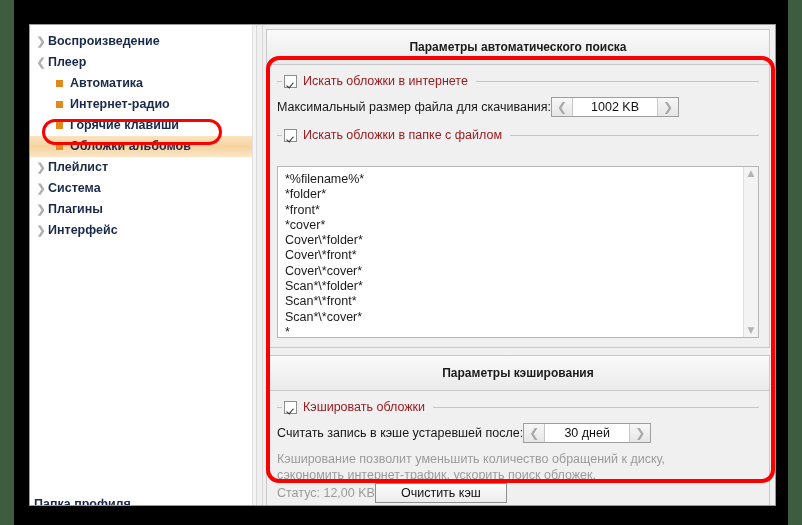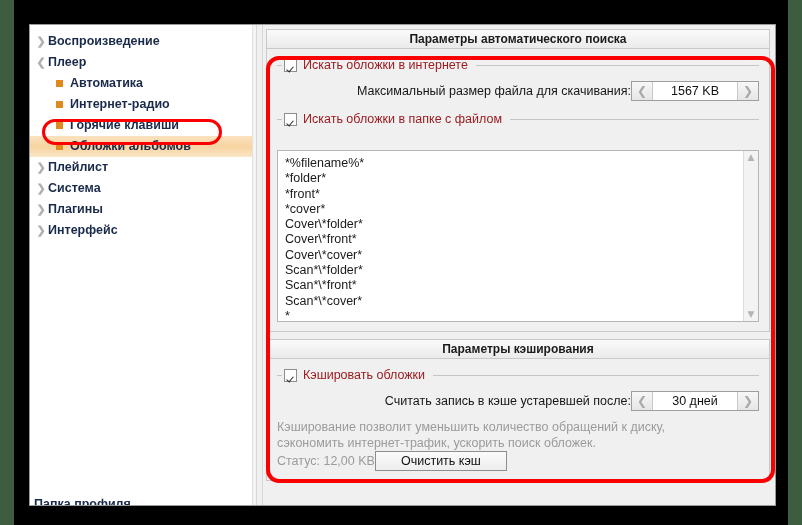--- a/index.html
+++ b/index.html
@@ -102,21 +102,21 @@
   
   .pane {
     flex: 1 1 auto;
     position: relative;
     background: #f0f0f0;
     padding: 4px 5px 5px 3px;
     overflow: hidden;
   }
 
   .section-header {
-    height: 20px;
+    height: 36px;
     background: linear-gradient(to bottom, #fafafa, #eaeaea);
     border: 1px solid #c9c9c9;
     display: flex;
     align-items: center;
     justify-content: center;
     font-size: 12px;
     font-weight: bold;
     color: #1b1b1b;
   }
 
@@ -161,21 +161,21 @@
     left: 3px; top: 5px;
     width: 3px; height: 6px;
     border-right: 1.8px solid #2a2a2a;
     border-bottom: 1.8px solid #2a2a2a;
     transform: rotate(40deg);
   }
 
   .row {
     display: flex;
     align-items: center;
-    justify-content: flex-end;
+    justify-content: flex-start;
     margin-top: 9px;
   }
   .row-label {
     font-size: 12.5px;
     color: #161616;
     white-space: nowrap;
   }
 
   .spinner {
     display: flex;
@@ -380,21 +380,21 @@
             <span class="rule-left"></span>
             <span class="cb"></span>
             <span>Искать обложки в интернете</span>
             <span class="rule-right"></span>
           </div>
 
           <div class="row">
             <span class="row-label">Максимальный размер файла для скачивания:</span>
             <span class="spinner">
               <span class="spin-btn left">❮</span>
-              <span class="spin-val">1567 KB</span>
+              <span class="spin-val">1002 KB</span>
               <span class="spin-btn right">❯</span>
             </span>
           </div>
         </div>
 
         <div class="group" style="margin-top:11px;">
           <div class="group-caption">
             <span class="rule-left"></span>
             <span class="cb"></span>
             <span>Искать обложки в папке с файлом</span>

